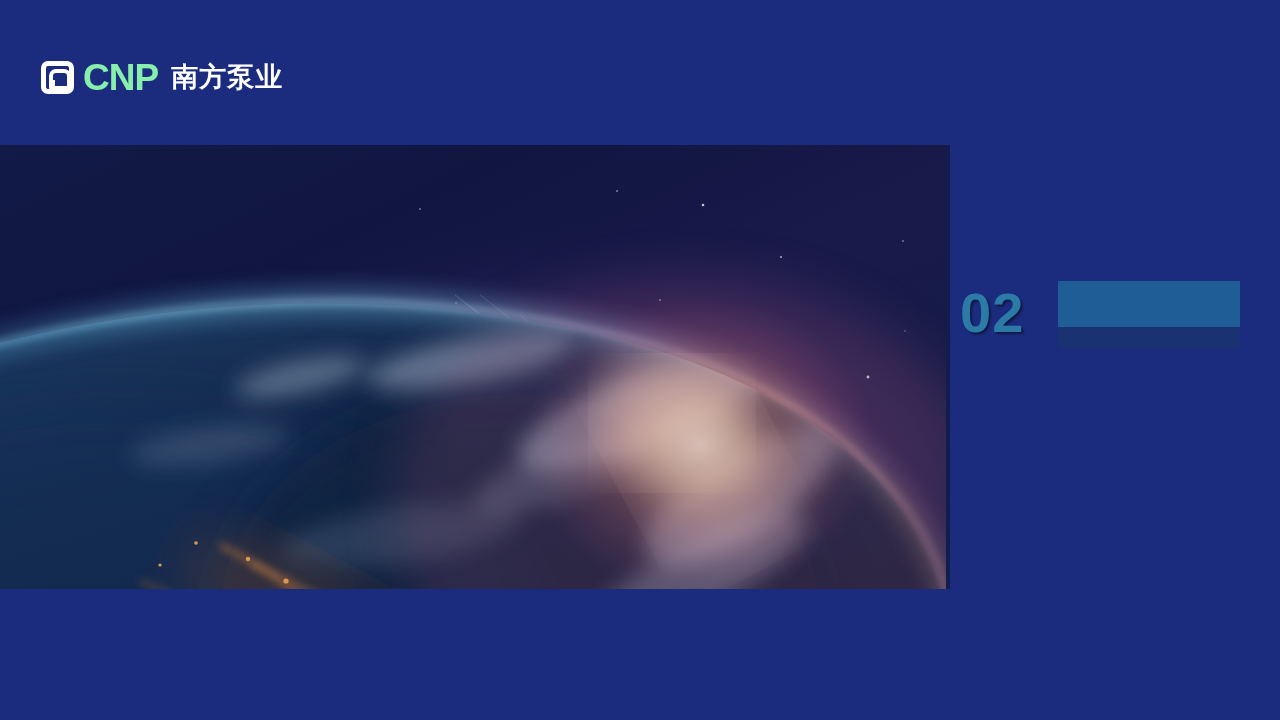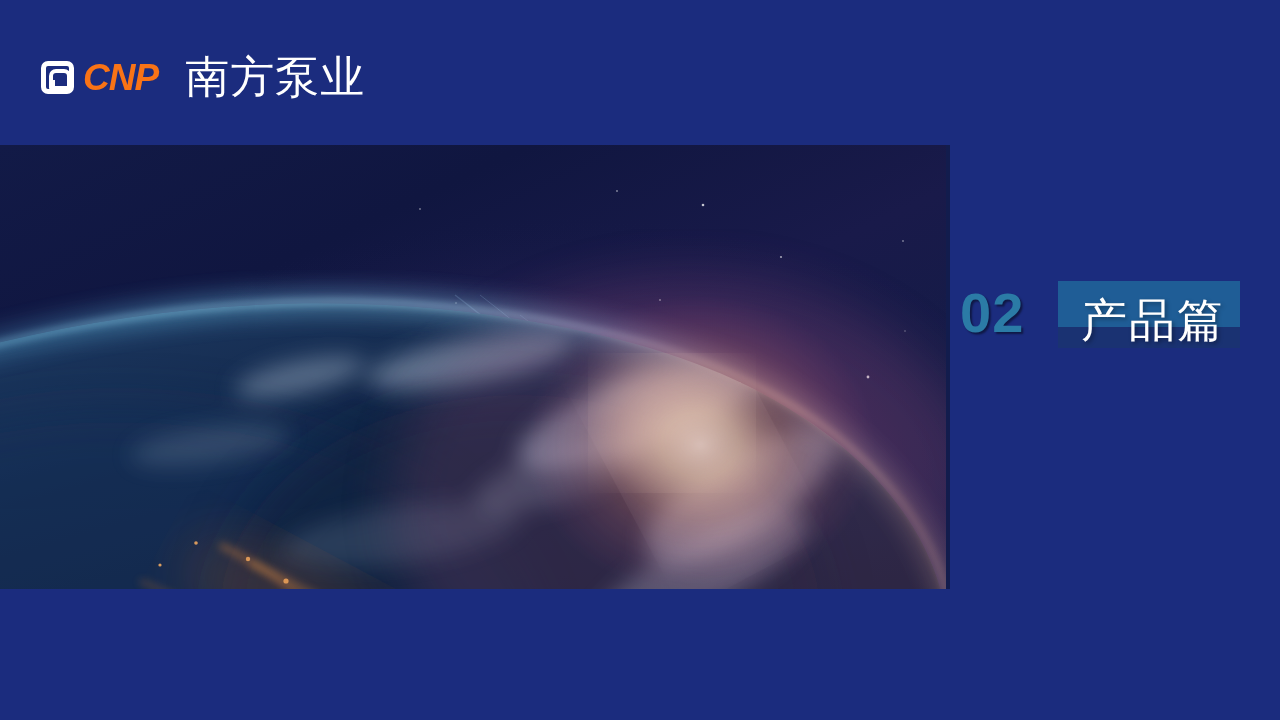--- a/index.html
+++ b/index.html
@@ -36,34 +36,33 @@
     left:3px; top:3px; width:14px; height:13px;
     border:4px solid #ffffff;
     border-radius:7px 7px 2px 2px;
   }
   .logo-mark::after{
     content:""; position:absolute;
     left:5px; top:14px; width:4px; height:13px;
     background:#ffffff;
   }
   .logo-cnp{
-    color:#f97316;
+    color:#86efac;
     font-size:37px;
     font-weight:bold;
     letter-spacing:-1px;
     line-height:1;
-    font-style:italic;
   }
   .logo-cn{
     color:#ffffff;
-    font-size:44px;
-    font-weight:normal;
+    font-size:27px;
+    font-weight:bold;
     letter-spacing:1px;
     line-height:1;
-    margin-left:18px;
+    margin-left:4px;
   }
 
   
   .hero{
     position:absolute; left:0; top:145px;
     width:946px; height:444px;
     overflow:hidden;
     background:#060a26;
   }
   .hero svg{ display:block; width:946px; height:444px; }
@@ -279,20 +278,19 @@
 
       <rect x="0" y="0" width="946" height="444" fill="none"></rect>
     </svg>
   </div>
 
   <div class="divider"></div>
 
   <div class="right-panel">
     <div class="section-number">02</div>
     <div class="title-box"></div>
-    <div class="title-text">产品篇</div>
   </div>
 
   <div class="footer">
     
   </div>
 
 </div>
 
 </body></html>

